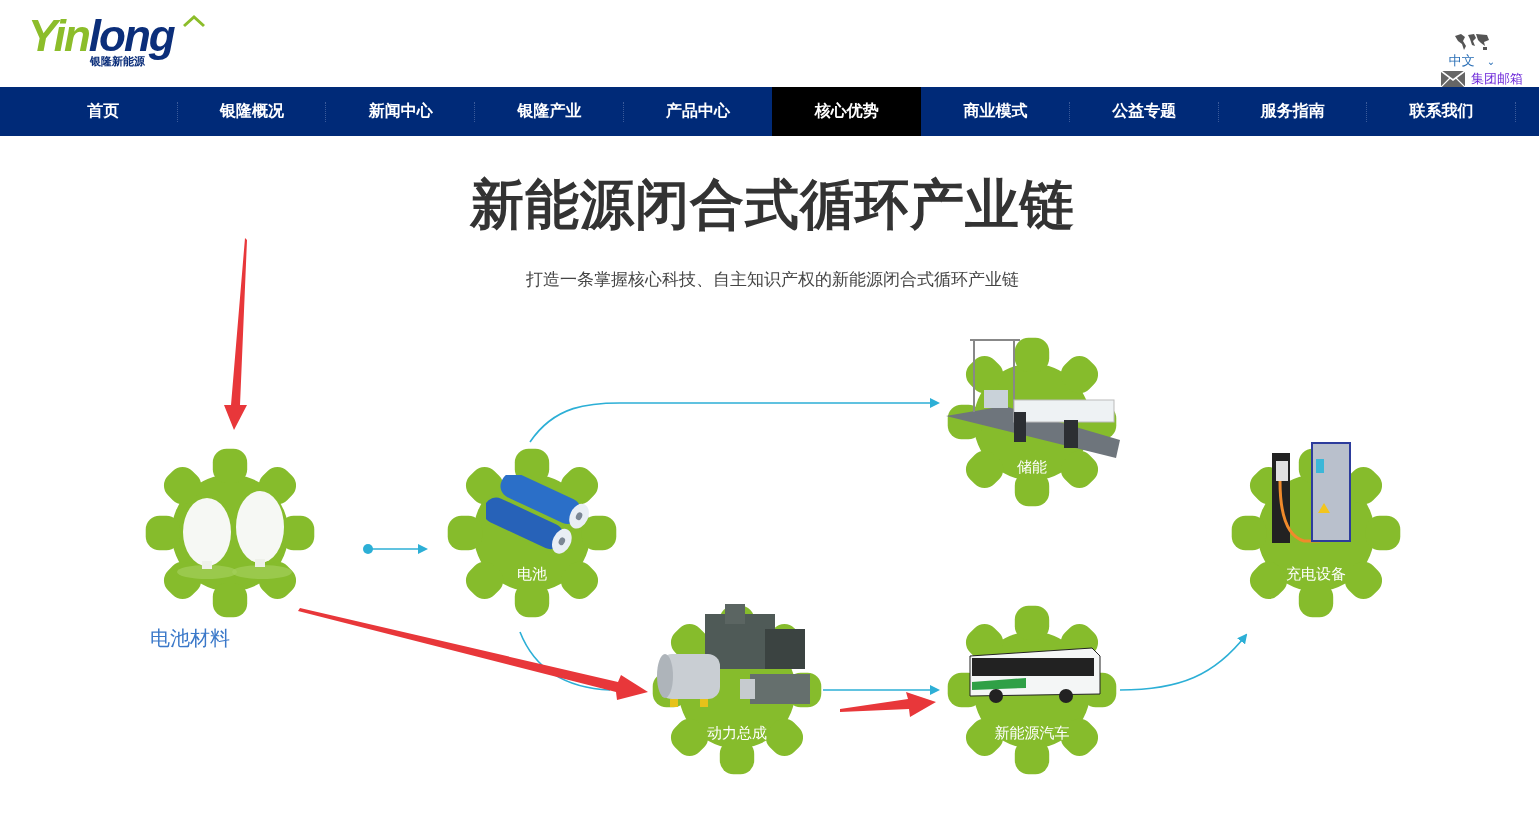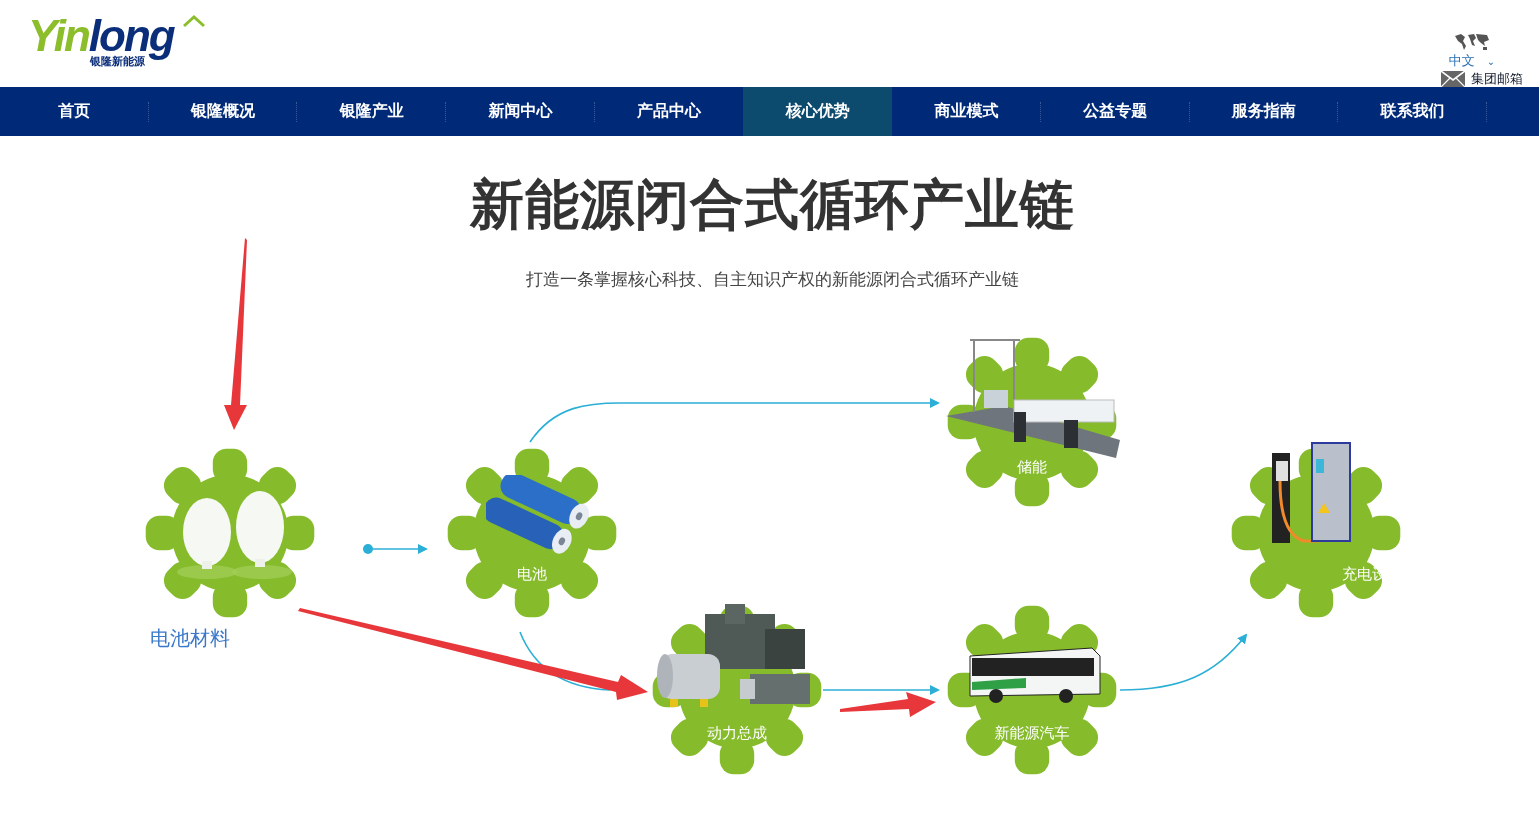--- a/index.html
+++ b/index.html
@@ -8,27 +8,27 @@
   .logo { position:absolute; left:28px; top:12px; width:190px; height:60px; }
   .logo .word { position:absolute; left:0; top:0; font-family:"Liberation Sans",sans-serif; font-style:italic; font-weight:bold; font-size:44px; letter-spacing:-2px; line-height:48px; }
   .logo .yin { color:#8cbd2a; }
   .logo .long { color:#0b2e7a; }
   .logo .cn { position:absolute; left:62px; top:42px; font-size:11px; color:#0b2e7a; font-weight:bold; letter-spacing:0px; }
   .logo .roof { position:absolute; left:155px; top:2px; width:22px; height:14px; }
   .top-right { position:absolute; right:16px; top:32px; display:flex; align-items:center; font-size:13px;flex-direction:column; }
   .map-icon { width:36px; height:20px; margin-right:20px; }
   .lang { color:#2a6fb6; display:flex; align-items:center; margin-right:20px; cursor:pointer; }
   .lang .chev { margin-left:12px; font-size:10px; color:#2a6fb6; }
-  .mail { display:flex; align-items:center; color:#0f172a; cursor:pointer; }
+  .mail { display:flex; align-items:center; color:#6d28d9; cursor:pointer; }
   .mail svg { margin-right:6px; }
 
-  .nav { position:absolute; left:0; top:87px; width:1539px; height:49px; background:#002a78; display:flex; }
+  .nav { position:absolute; left:0; top:87px; width:1539px; height:49px; background:#002a78; display:flex; padding-left:29px; }
   .nav-item { position:relative; width:148.7px; height:49px; display:flex; align-items:center; justify-content:center; color:#fff; font-weight:bold; font-size:16px; cursor:pointer; }
   .nav-item::after { content:""; position:absolute; right:0; top:15px; height:20px; border-right:1px dotted #3a5a9a; }
-  .nav-item.active { background:#0c4a6e; }
+  .nav-item.active { background:#000000; }
   .nav-item.active::after, .nav-item.pre-active::after { display:none; }
 
   .title { position:absolute; left:0; top:170px; width:1545px; text-align:center; font-size:54px; color:#333; letter-spacing:1px; line-height:70px; }
   .subtitle { position:absolute; left:0; top:268px; width:1545px; text-align:center; font-size:17px; color:#444; }
 
   .diagram { position:absolute; left:0; top:0; width:1539px; height:815px; pointer-events:none; }
   .gear { position:absolute; pointer-events:auto; cursor:pointer; }
   .gear-label { position:absolute; left:0; width:100%; text-align:center; color:#fff; font-size:15px; }
   .mat-label { position:absolute; left:150px; top:625px; width:160px; color:#3a78c9; font-size:20px; cursor:pointer; }
 </style>
@@ -61,22 +61,22 @@
         <path d="M0 16 L9 7 M24 16 L15 7" stroke="#fff" stroke-width="1.2"></path>
       </svg>
       <span>集团邮箱</span>
     </div>
   </div>
 </div>
 
 <nav class="nav">
   <div class="nav-item">首页</div>
   <div class="nav-item">银隆概况</div>
+  <div class="nav-item">新闻中心</div>
   <div class="nav-item">银隆产业</div>
-  <div class="nav-item">新闻中心</div>
   <div class="nav-item pre-active">产品中心</div>
   <div class="nav-item active">核心优势</div>
   <div class="nav-item">商业模式</div>
   <div class="nav-item">公益专题</div>
   <div class="nav-item">服务指南</div>
   <div class="nav-item">联系我们</div>
 </nav>
 
 <h1 class="title">新能源闭合式循环产业链</h1>
 <p class="subtitle">打造一条掌握核心科技、自主知识产权的新能源闭合式循环产业链</p>
@@ -205,14 +205,14 @@
       <use href="#gear"></use>
     </svg>
   <svg style="position:absolute;left:40px;top:-6px;" width="90" height="110" viewBox="0 0 90 110">
     <rect x="2" y="12" width="18" height="90" fill="#222"></rect>
     <rect x="6" y="20" width="12" height="20" fill="#e0e0e0"></rect>
     <path d="M10 40 C10 70 16 95 34 100 L50 100" stroke="#f08a2b" stroke-width="3" fill="none"></path>
     <rect x="42" y="2" width="38" height="98" fill="#b9c0cc" stroke="#2d3c9c" stroke-width="2"></rect>
     <rect x="46" y="18" width="8" height="14" fill="#3cb7d8"></rect>
     <path d="M48 72 L54 62 L60 72 Z" fill="#f3c51d"></path>
   </svg>
-  <div class="gear-label" style="top:118px;text-align:right;">充电设备</div>
+  <div class="gear-label" style="top:118px;">充电设备</div>
 </div>
 
 </body></html>

